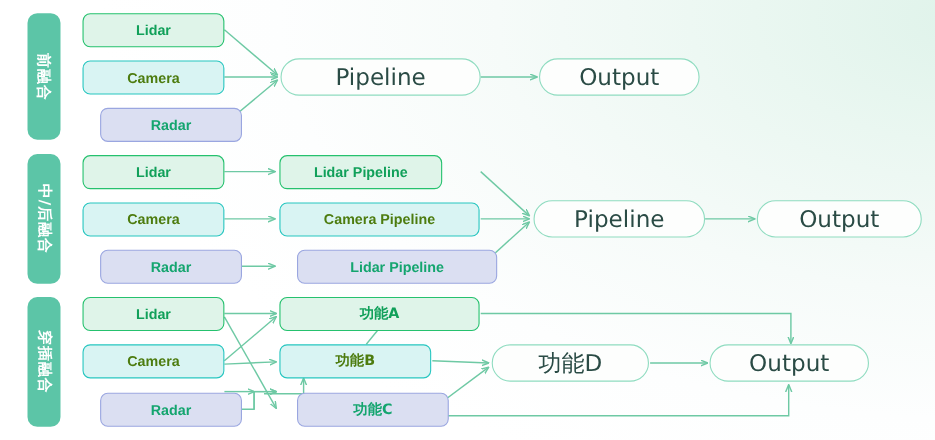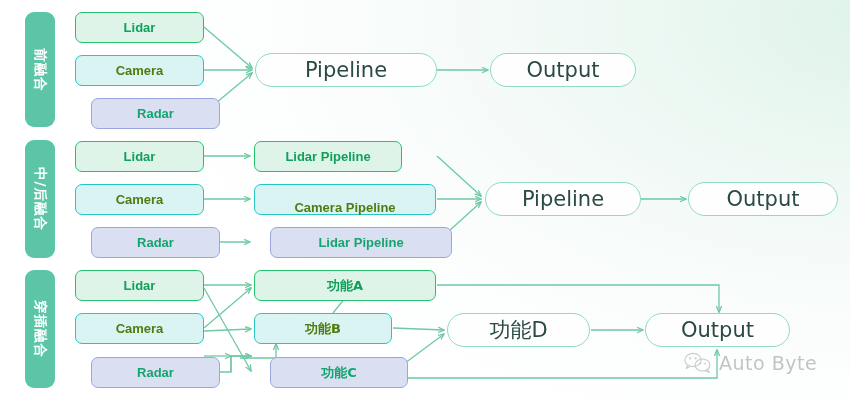--- a/index.html
+++ b/index.html
@@ -182,21 +182,21 @@
   <div class="node rect camera" style="left:75px; top:184px; width:129px; height:31px;">
     <span>Camera</span>
   </div>
   <div class="node rect radar" style="left:75px; top:227px; width:129px; height:31px;">
     <span>Radar</span>
   </div>
 
   <div class="node rect lidar" style="left:254px; top:141px; width:148px; height:31px;">
     <span>Lidar Pipeline</span>
   </div>
-  <div class="node rect camera" style="left:254px; top:184px; width:182px; height:31px;align-items:flex-end;">
+  <div class="node rect camera" style="left:254px; top:184px; width:182px; height:31px;">
     <span>Camera Pipeline</span>
   </div>
   <div class="node rect radar" style="left:254px; top:227px; width:182px; height:31px;">
     <span>Lidar Pipeline</span>
   </div>
 
   <div class="node pill" style="left:485px; top:182px; width:156px; height:34px;">
     <span>Pipeline</span>
   </div>
   <div class="node pill" style="left:688px; top:182px; width:150px; height:34px;">
@@ -223,27 +223,14 @@
     <span>功能C</span>
   </div>
 
   <div class="node pill cjk" style="left:447px; top:313px; width:143px; height:34px;">
     <span>功能D</span>
   </div>
   <div class="node pill" style="left:645px; top:313px; width:145px; height:34px;">
     <span>Output</span>
   </div>
 
-  <div class="watermark" style="left:683px; top:351px;">
-    <svg width="30" height="24" viewBox="0 0 30 24">
-      <ellipse cx="10" cy="9" rx="8.2" ry="6.6" fill="none" stroke="#9a9a9a" stroke-width="1.1"></ellipse>
-      <path d="M5,14 L3.2,17.6 L7.4,15.3" fill="none" stroke="#9a9a9a" stroke-width="1.1" stroke-linejoin="round"></path>
-      <circle cx="7.2" cy="7.4" r="1.1" fill="#9a9a9a"></circle>
-      <circle cx="12.6" cy="7.4" r="1.1" fill="#9a9a9a"></circle>
-      <ellipse cx="19.5" cy="14" rx="7.4" ry="6" fill="none" stroke="#9a9a9a" stroke-width="1.1"></ellipse>
-      <path d="M24.6,18.5 L26.4,21.6 L22.6,19.8" fill="none" stroke="#9a9a9a" stroke-width="1.1" stroke-linejoin="round"></path>
-      <circle cx="16.9" cy="12.6" r="0.95" fill="#9a9a9a"></circle>
-      <circle cx="22.1" cy="12.6" r="0.95" fill="#9a9a9a"></circle>
-    </svg>
-    <span class="wm-text">Auto Byte</span>
-  </div>
 
 </div>
 
 </body></html>

